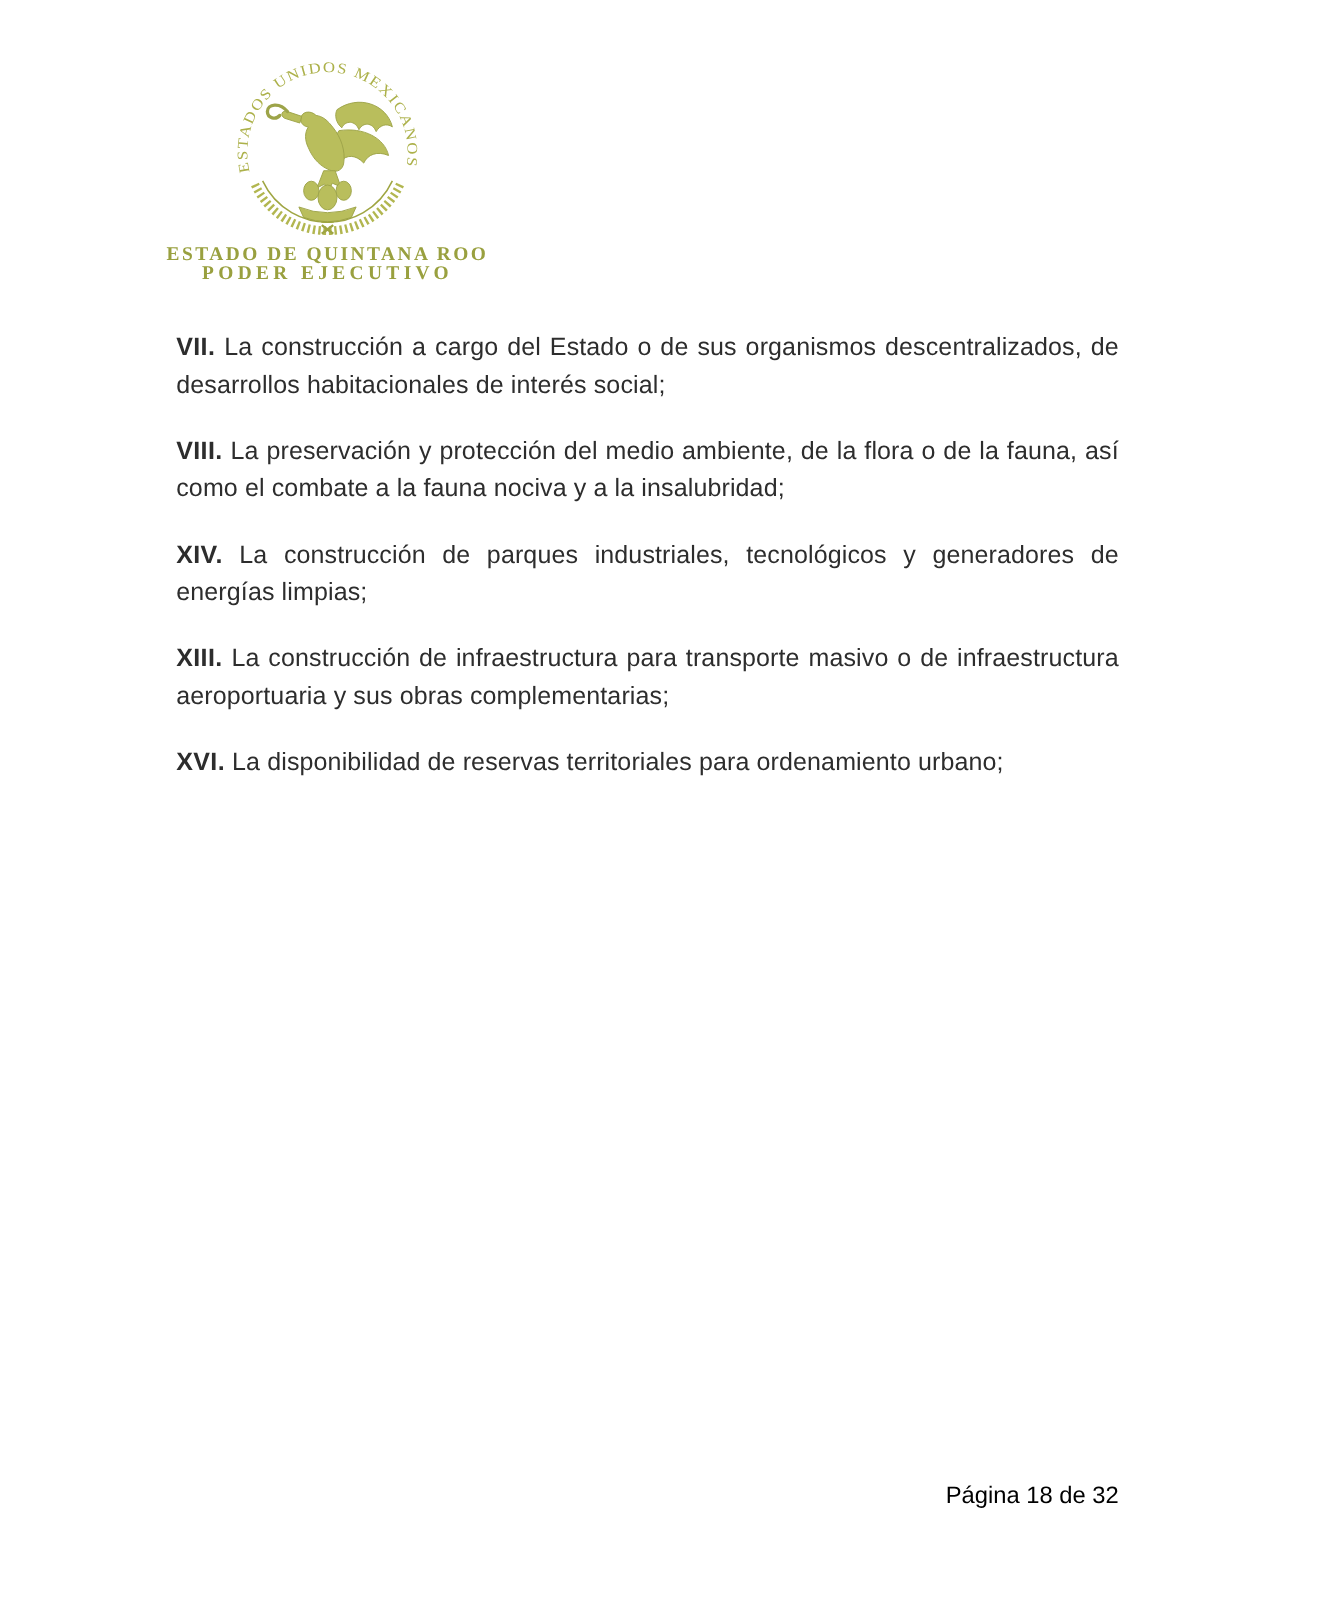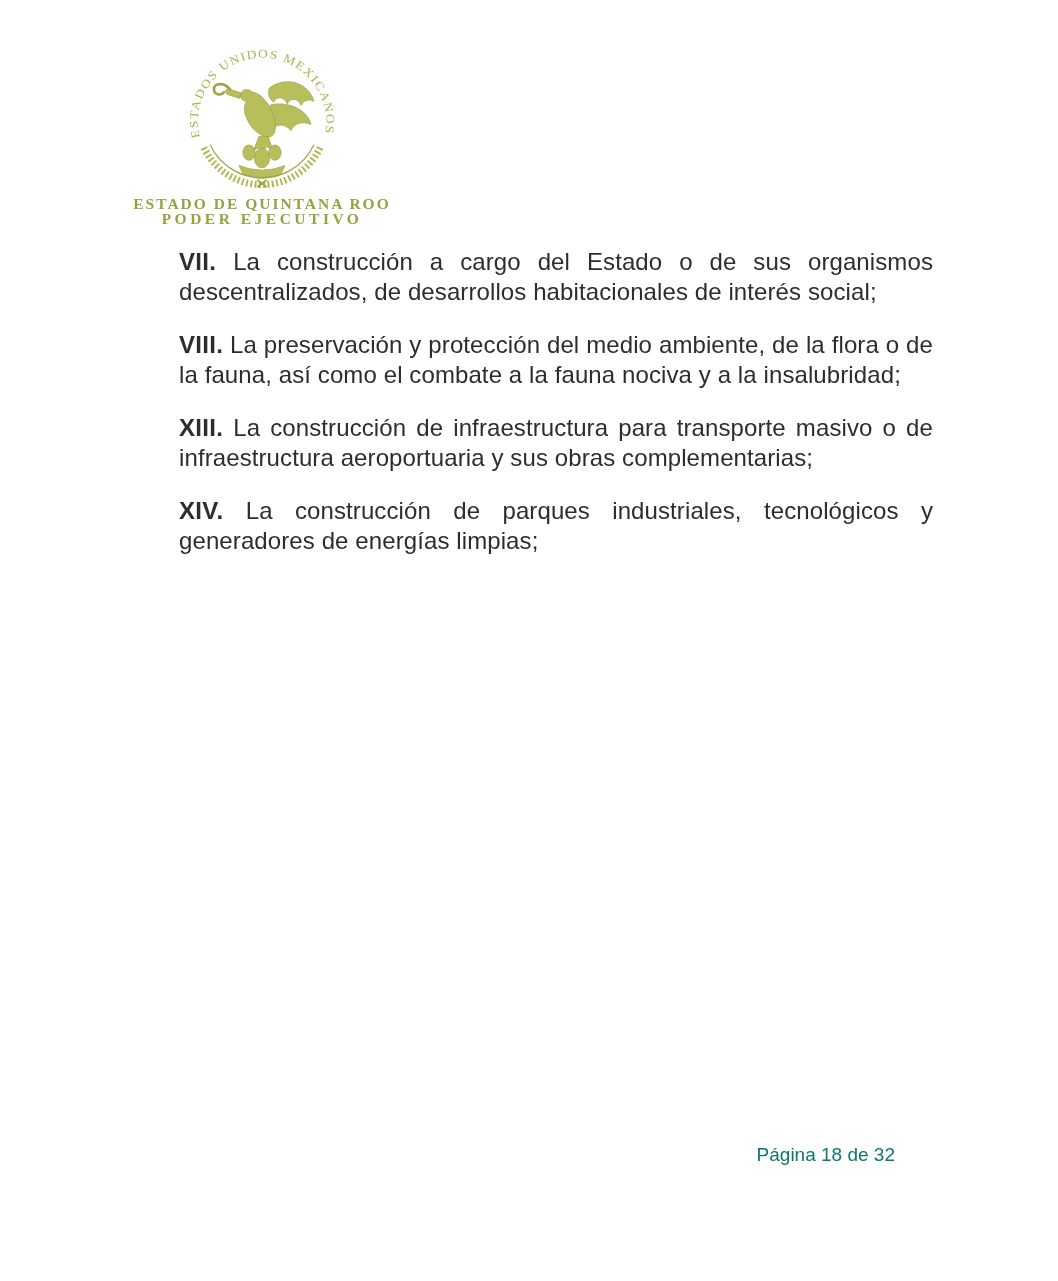--- a/index.html
+++ b/index.html
@@ -8,29 +8,29 @@
     font-family:"Liberation Sans",sans-serif;
   }
   
   .letterhead{position:absolute;left:92px;top:45px;width:340px;text-align:center;}
   .seal{display:block;margin:0 auto;width:168px;height:145px;opacity:.95;}
   .org-line{font-family:"Liberation Serif",serif;color:#99a03f;font-weight:700;}
   .org-line1{font-size:15.5px;letter-spacing:3.5px;margin-top:-3px;}
   .org-line2{font-size:15.5px;letter-spacing:2px;margin-top:5px;}
   
   .clauses{
-    position:absolute;left:141px;top:247px;width:754px;
-    color:#2d2d2d;font-size:24px;line-height:30px;letter-spacing:.1px;margin-left:38px;
+    position:absolute;left:141px;top:263px;width:754px;
+    color:#2d2d2d;font-size:20px;line-height:30px;letter-spacing:.1px;
   }
   .clause{margin:0 0 23px 0;text-align:justify;text-justify:inter-word;}
   .clause .numeral{font-weight:700;letter-spacing:.3px;}
   
   .footer{
-    position:absolute;left:0;top:1144px;width:895px;text-align:right;
-    font-size:19px;color:#0f766e;
+    position:absolute;left:0;top:1186px;width:895px;text-align:right;
+    font-size:19px;color:#000000;
   }
 </style>
 </head>
 <body>
 
 <div class="page">
 
   <header class="letterhead">
     <svg class="seal" viewBox="0 0 220 190" aria-hidden="true">
       <defs>
@@ -60,21 +60,22 @@
         <path d="M80,158 Q110,170 140,158 L135,169 Q110,178 85,169 Z"></path>
       </g>
     </svg>
     <div class="org-line org-line2">ESTADO DE QUINTANA ROO</div>
     <div class="org-line org-line1">PODER EJECUTIVO</div>
   </header>
 
   <main class="clauses">
       <p class="clause"><b class="numeral">VII.</b> <span>La construcción a cargo del Estado o de sus organismos descentralizados, de desarrollos habitacionales de interés social;</span></p>
       <p class="clause"><b class="numeral">VIII.</b> <span>La preservación y protección del medio ambiente, de la flora o de la fauna, así como el combate a la fauna nociva y a la insalubridad;</span></p>
+      <p class="clause"><b class="numeral">XIV.</b> <span>La construcción de parques industriales, tecnológicos y generadores de energías limpias;</span></p>
       <p class="clause"><b class="numeral">XIII.</b> <span>La construcción de infraestructura para transporte masivo o de infraestructura aeroportuaria y sus obras complementarias;</span></p>
-      <p class="clause"><b class="numeral">XIV.</b> <span>La construcción de parques industriales, tecnológicos y generadores de energías limpias;</span></p>
+      <p class="clause"><b class="numeral">XVI.</b> <span>La disponibilidad de reservas territoriales para ordenamiento urbano;</span></p>
     </main>
 
   <footer class="footer">
     <span>Página 18 de 32</span>
   </footer>
 
 </div>
 
 </body></html>

